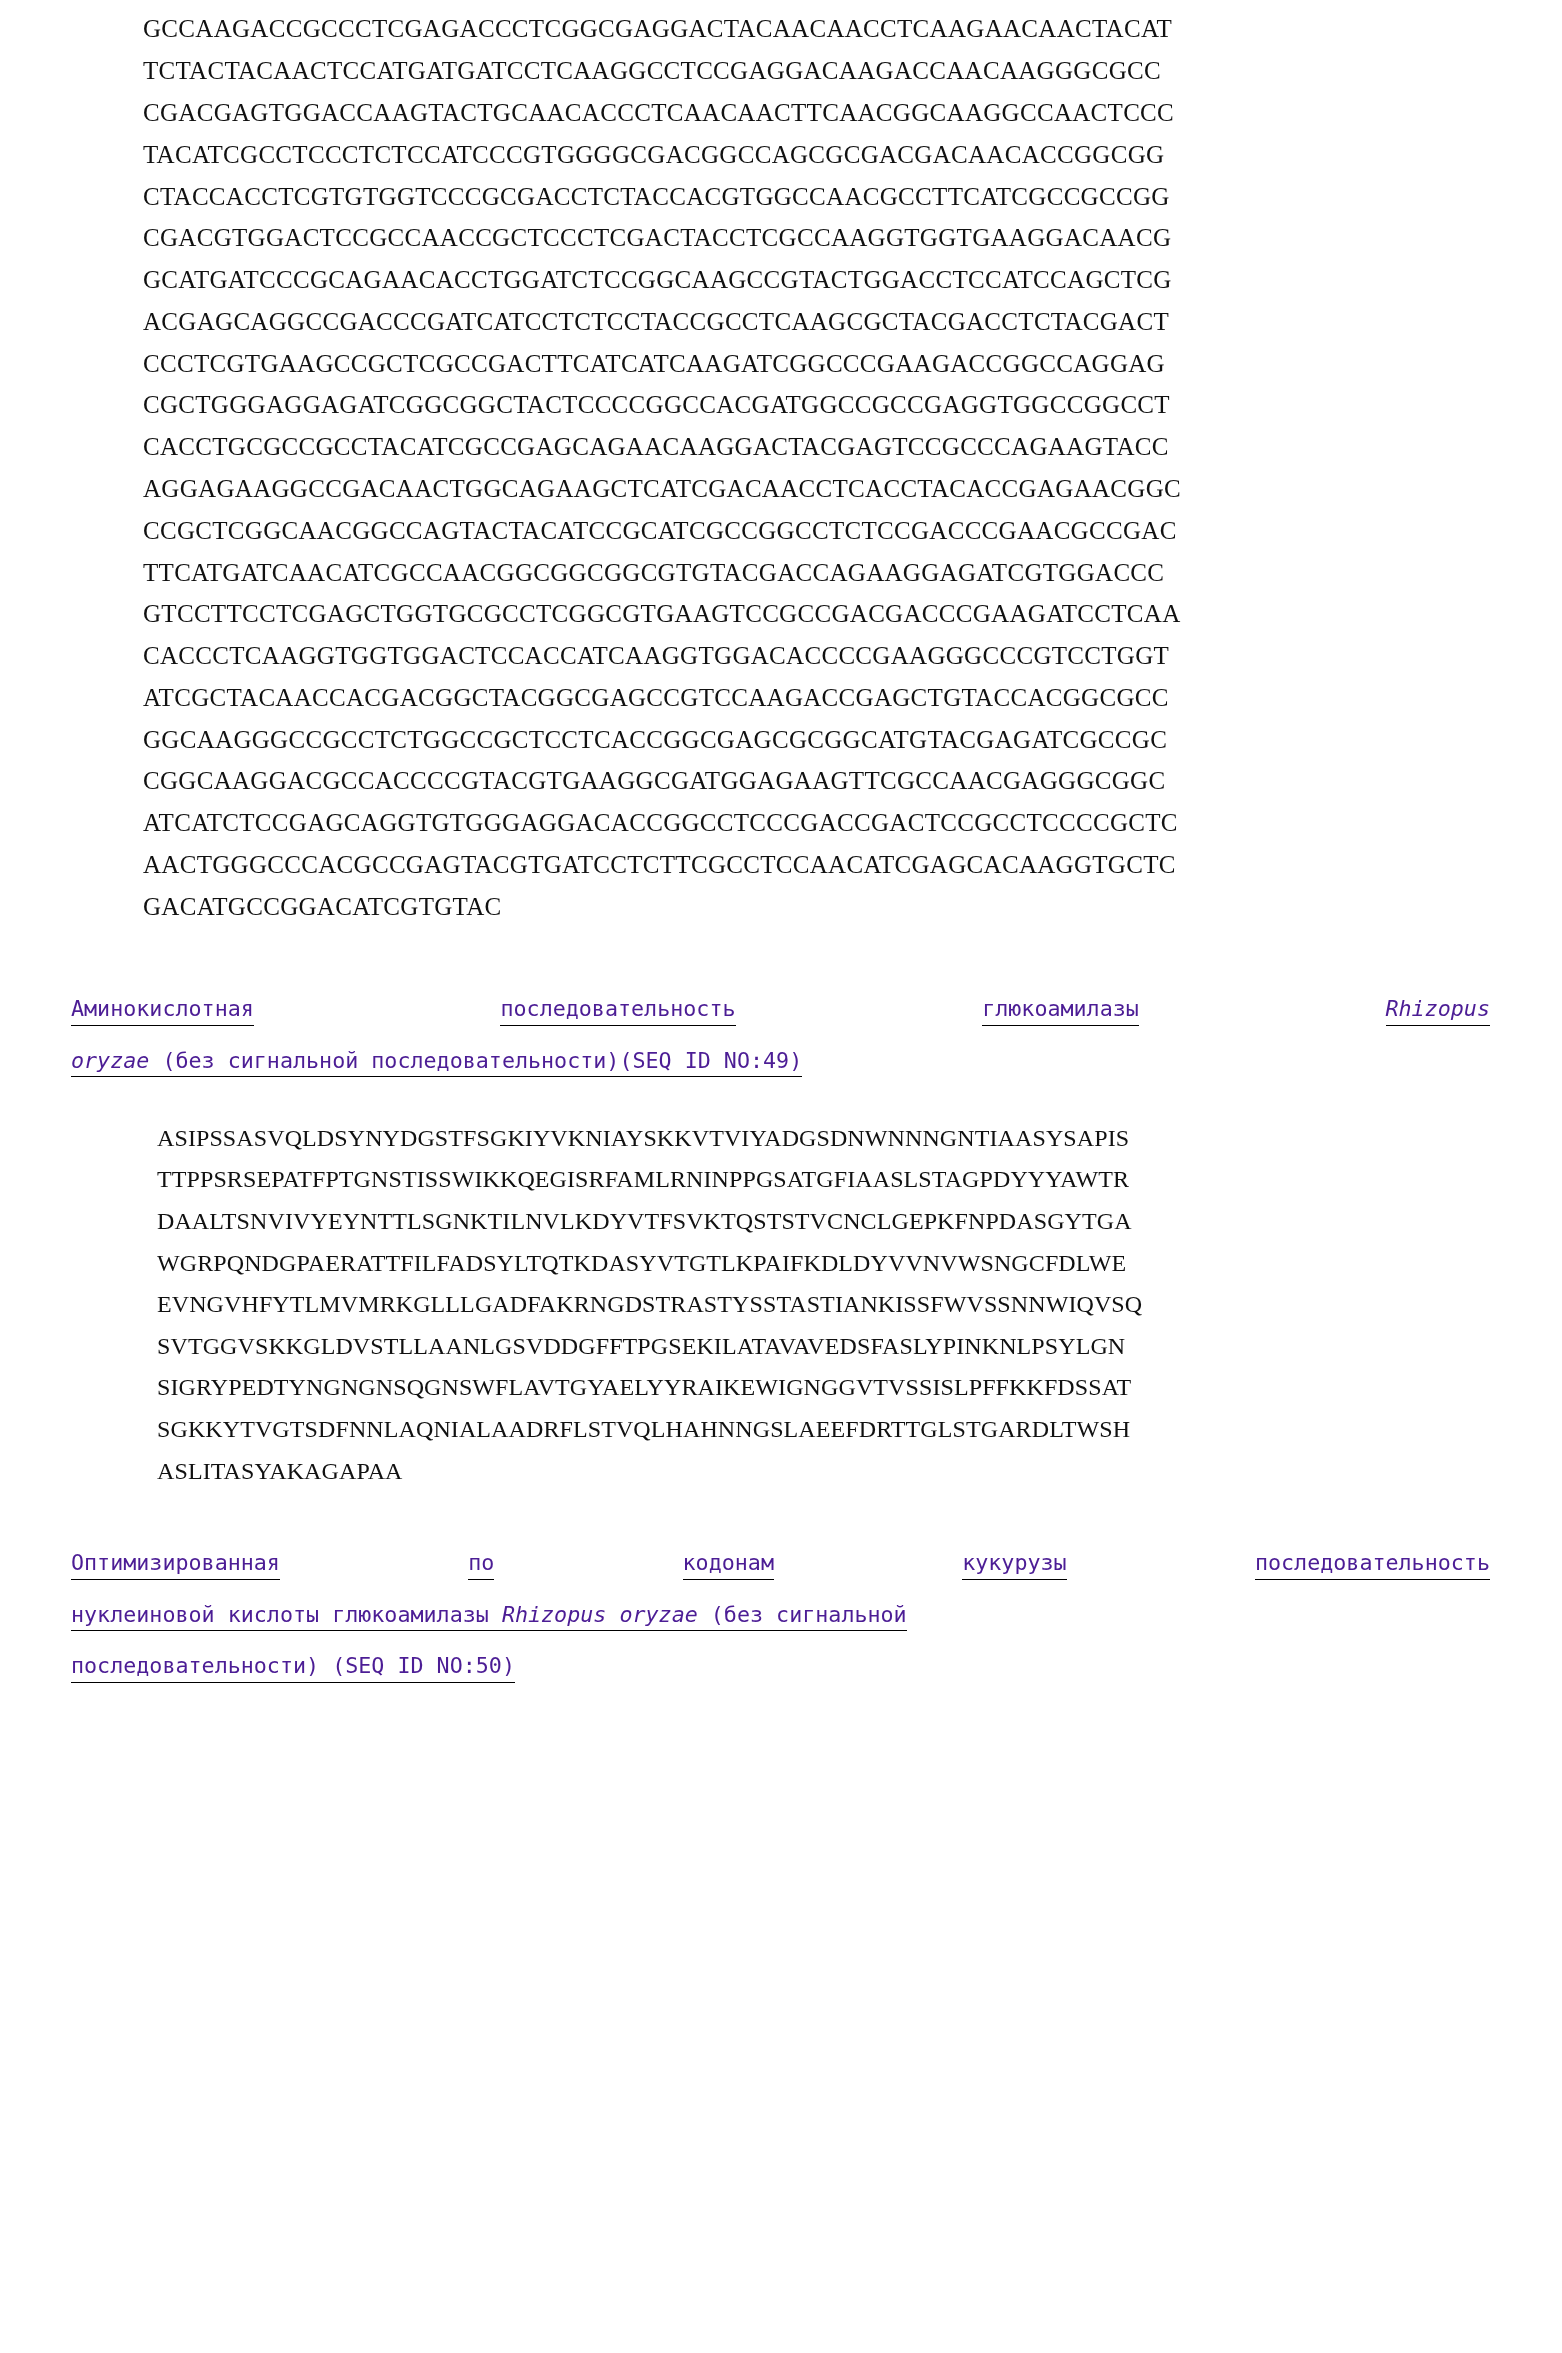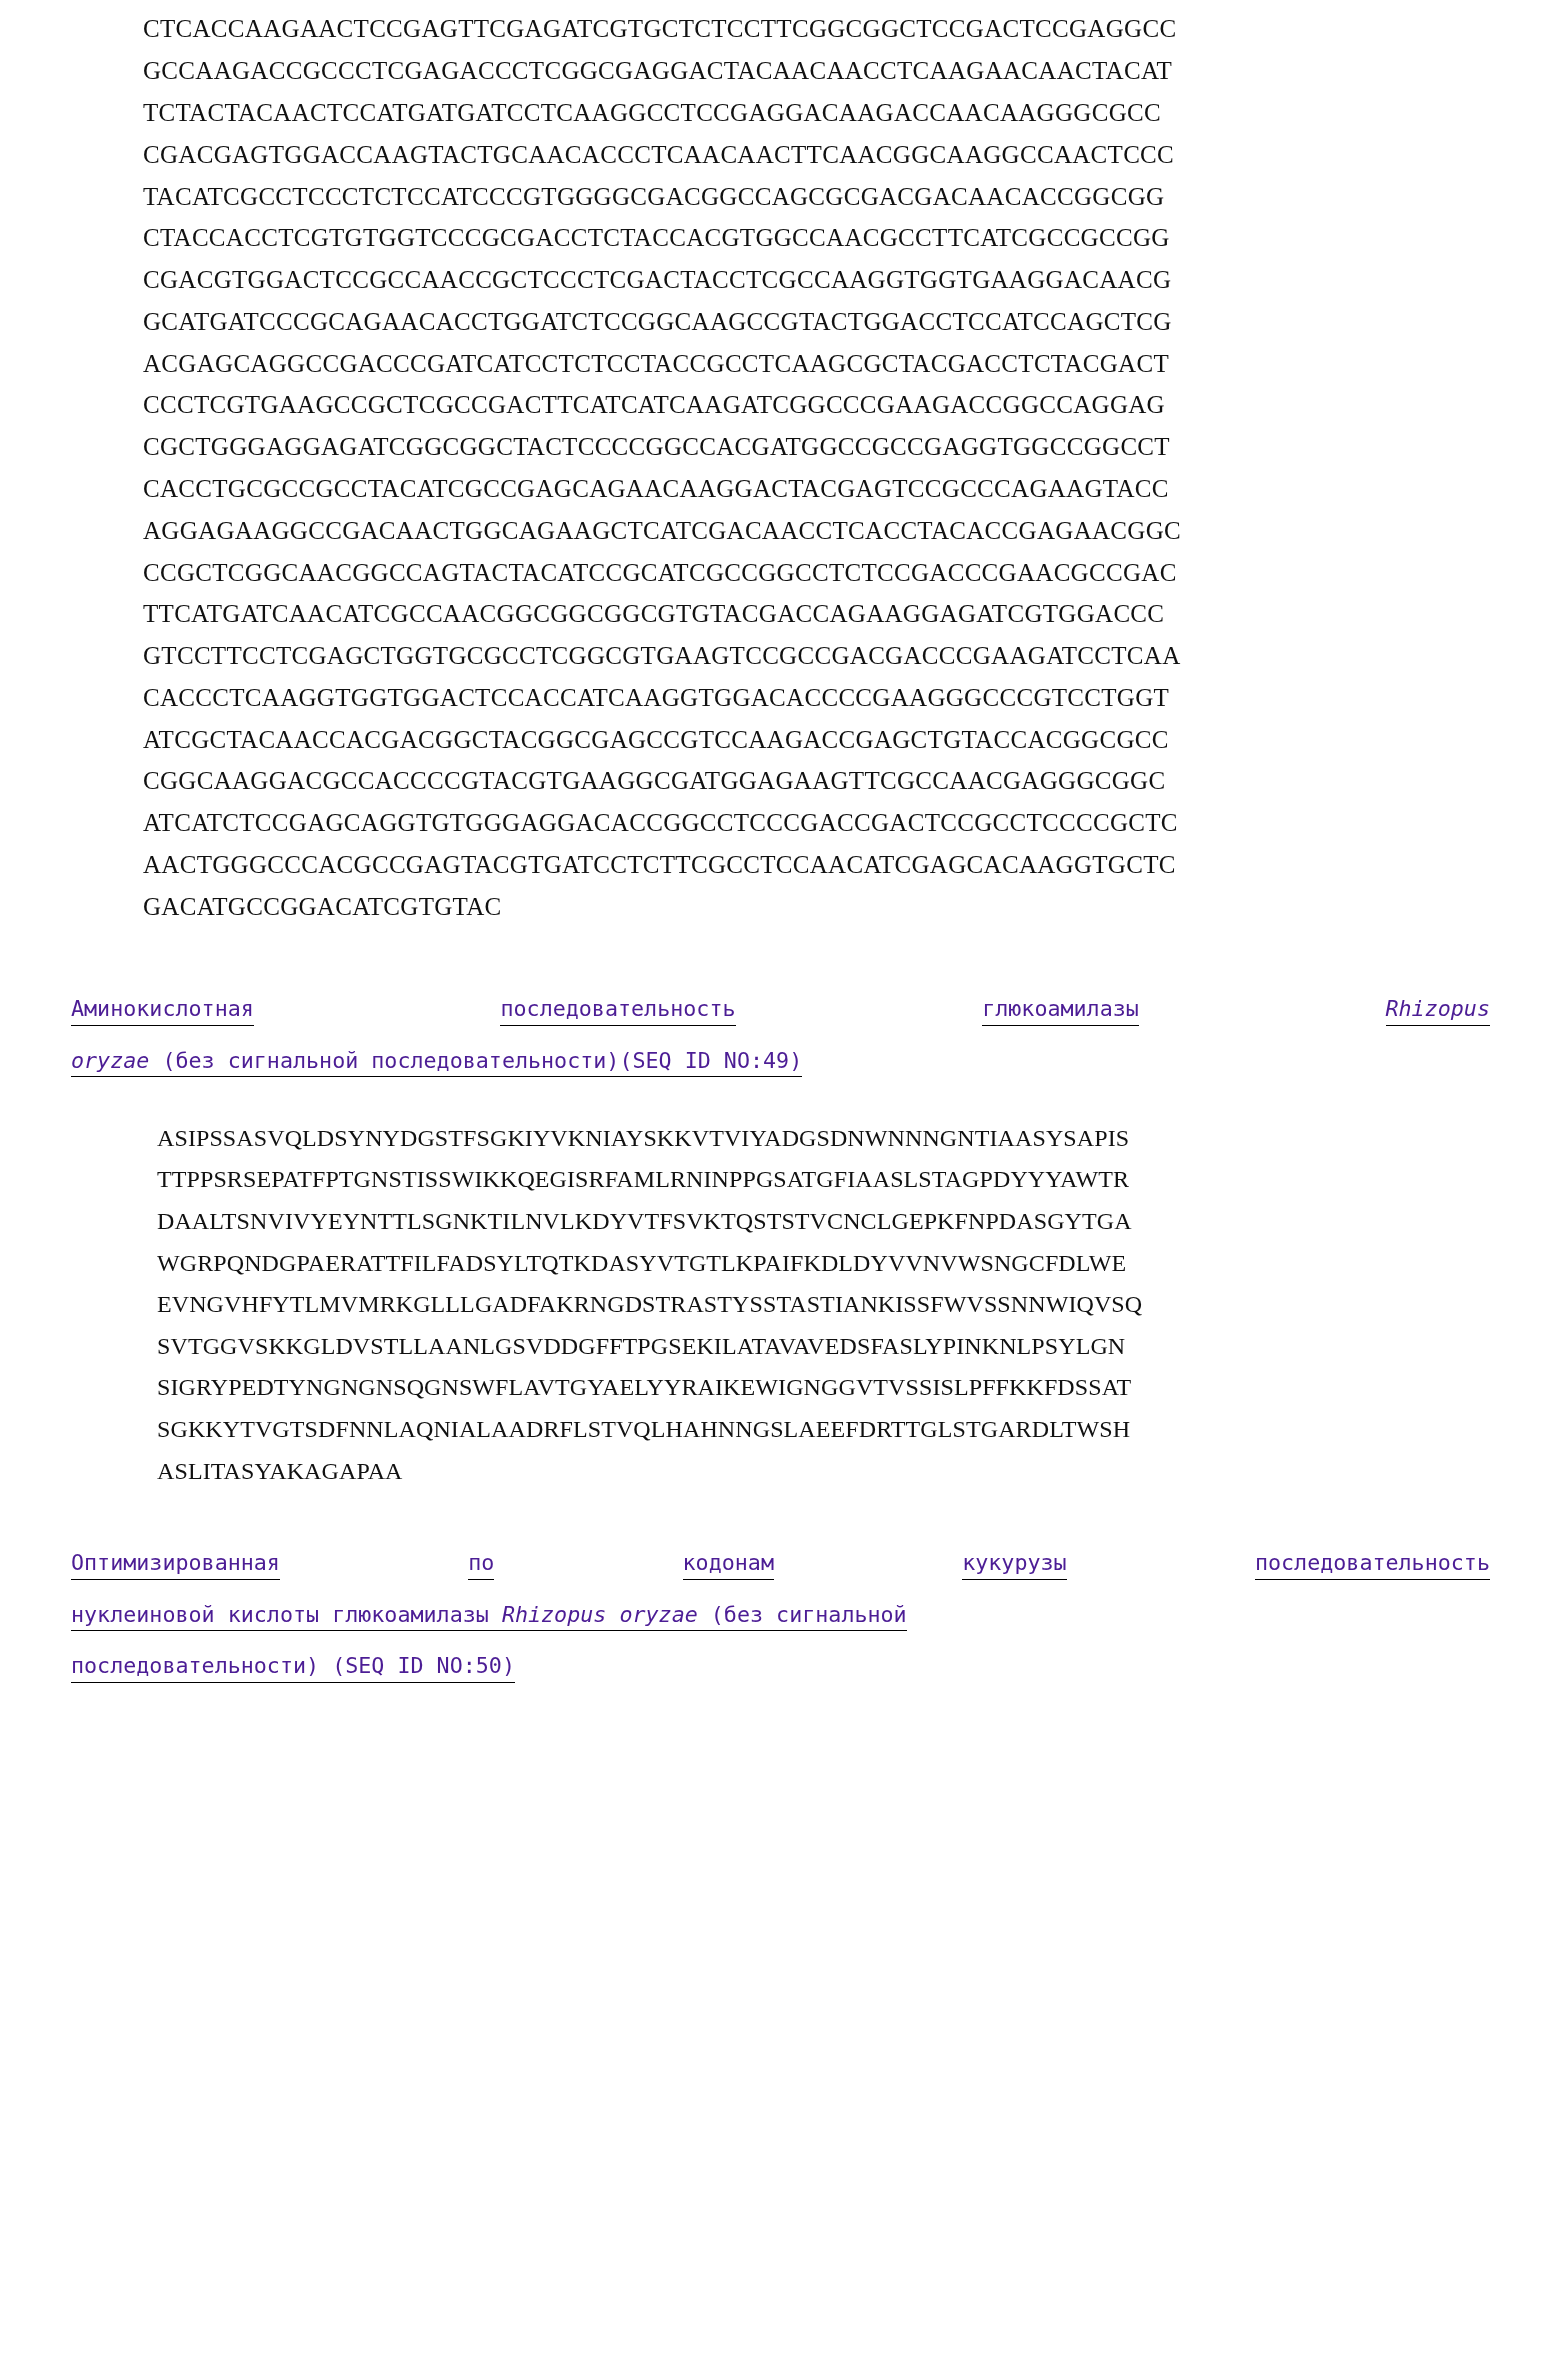--- a/index.html
+++ b/index.html
@@ -88,38 +88,38 @@
   .block-gap-1 { height: 47px; }
   .block-gap-2 { height: 35px; }
   .block-gap-3 { height: 37px; }
 </style>
 </head>
 <body>
 
 <div class="page">
 
   <div class="seq-block nuc-block" id="nuc-block-1">
-      <div class="seq-line">CTCACCAAGAACTCCGAGTTCGAGATCGTGCTCTCCTTCGGCGGCTCCGACTCCGAGGCC</div>
       <div class="seq-line">GCCAAGACCGCCCTCGAGACCCTCGGCGAGGACTACAACAACCTCAAGAACAACTACAT</div>
       <div class="seq-line">TCTACTACAACTCCATGATGATCCTCAAGGCCTCCGAGGACAAGACCAACAAGGGCGCC</div>
       <div class="seq-line">CGACGAGTGGACCAAGTACTGCAACACCCTCAACAACTTCAACGGCAAGGCCAACTCCC</div>
       <div class="seq-line">TACATCGCCTCCCTCTCCATCCCGTGGGGCGACGGCCAGCGCGACGACAACACCGGCGG</div>
       <div class="seq-line">CTACCACCTCGTGTGGTCCCGCGACCTCTACCACGTGGCCAACGCCTTCATCGCCGCCGG</div>
       <div class="seq-line">CGACGTGGACTCCGCCAACCGCTCCCTCGACTACCTCGCCAAGGTGGTGAAGGACAACG</div>
       <div class="seq-line">GCATGATCCCGCAGAACACCTGGATCTCCGGCAAGCCGTACTGGACCTCCATCCAGCTCG</div>
       <div class="seq-line">ACGAGCAGGCCGACCCGATCATCCTCTCCTACCGCCTCAAGCGCTACGACCTCTACGACT</div>
       <div class="seq-line">CCCTCGTGAAGCCGCTCGCCGACTTCATCATCAAGATCGGCCCGAAGACCGGCCAGGAG</div>
       <div class="seq-line">CGCTGGGAGGAGATCGGCGGCTACTCCCCGGCCACGATGGCCGCCGAGGTGGCCGGCCT</div>
       <div class="seq-line">CACCTGCGCCGCCTACATCGCCGAGCAGAACAAGGACTACGAGTCCGCCCAGAAGTACC</div>
       <div class="seq-line">AGGAGAAGGCCGACAACTGGCAGAAGCTCATCGACAACCTCACCTACACCGAGAACGGC</div>
       <div class="seq-line">CCGCTCGGCAACGGCCAGTACTACATCCGCATCGCCGGCCTCTCCGACCCGAACGCCGAC</div>
       <div class="seq-line">TTCATGATCAACATCGCCAACGGCGGCGGCGTGTACGACCAGAAGGAGATCGTGGACCC</div>
       <div class="seq-line">GTCCTTCCTCGAGCTGGTGCGCCTCGGCGTGAAGTCCGCCGACGACCCGAAGATCCTCAA</div>
       <div class="seq-line">CACCCTCAAGGTGGTGGACTCCACCATCAAGGTGGACACCCCGAAGGGCCCGTCCTGGT</div>
       <div class="seq-line">ATCGCTACAACCACGACGGCTACGGCGAGCCGTCCAAGACCGAGCTGTACCACGGCGCC</div>
+      <div class="seq-line">GGCAAGGGCCGCCTCTGGCCGCTCCTCACCGGCGAGCGCGGCATGTACGAGATCGCCGC</div>
       <div class="seq-line">CGGCAAGGACGCCACCCCGTACGTGAAGGCGATGGAGAAGTTCGCCAACGAGGGCGGC</div>
       <div class="seq-line">ATCATCTCCGAGCAGGTGTGGGAGGACACCGGCCTCCCGACCGACTCCGCCTCCCCGCTC</div>
       <div class="seq-line">AACTGGGCCCACGCCGAGTACGTGATCCTCTTCGCCTCCAACATCGAGCACAAGGTGCTC</div>
       <div class="seq-line">GACATGCCGGACATCGTGTAC</div>
     </div>
 
   <div class="block-gap-1"></div>
 
   <div class="heading">
     <div class="heading-row justify">

